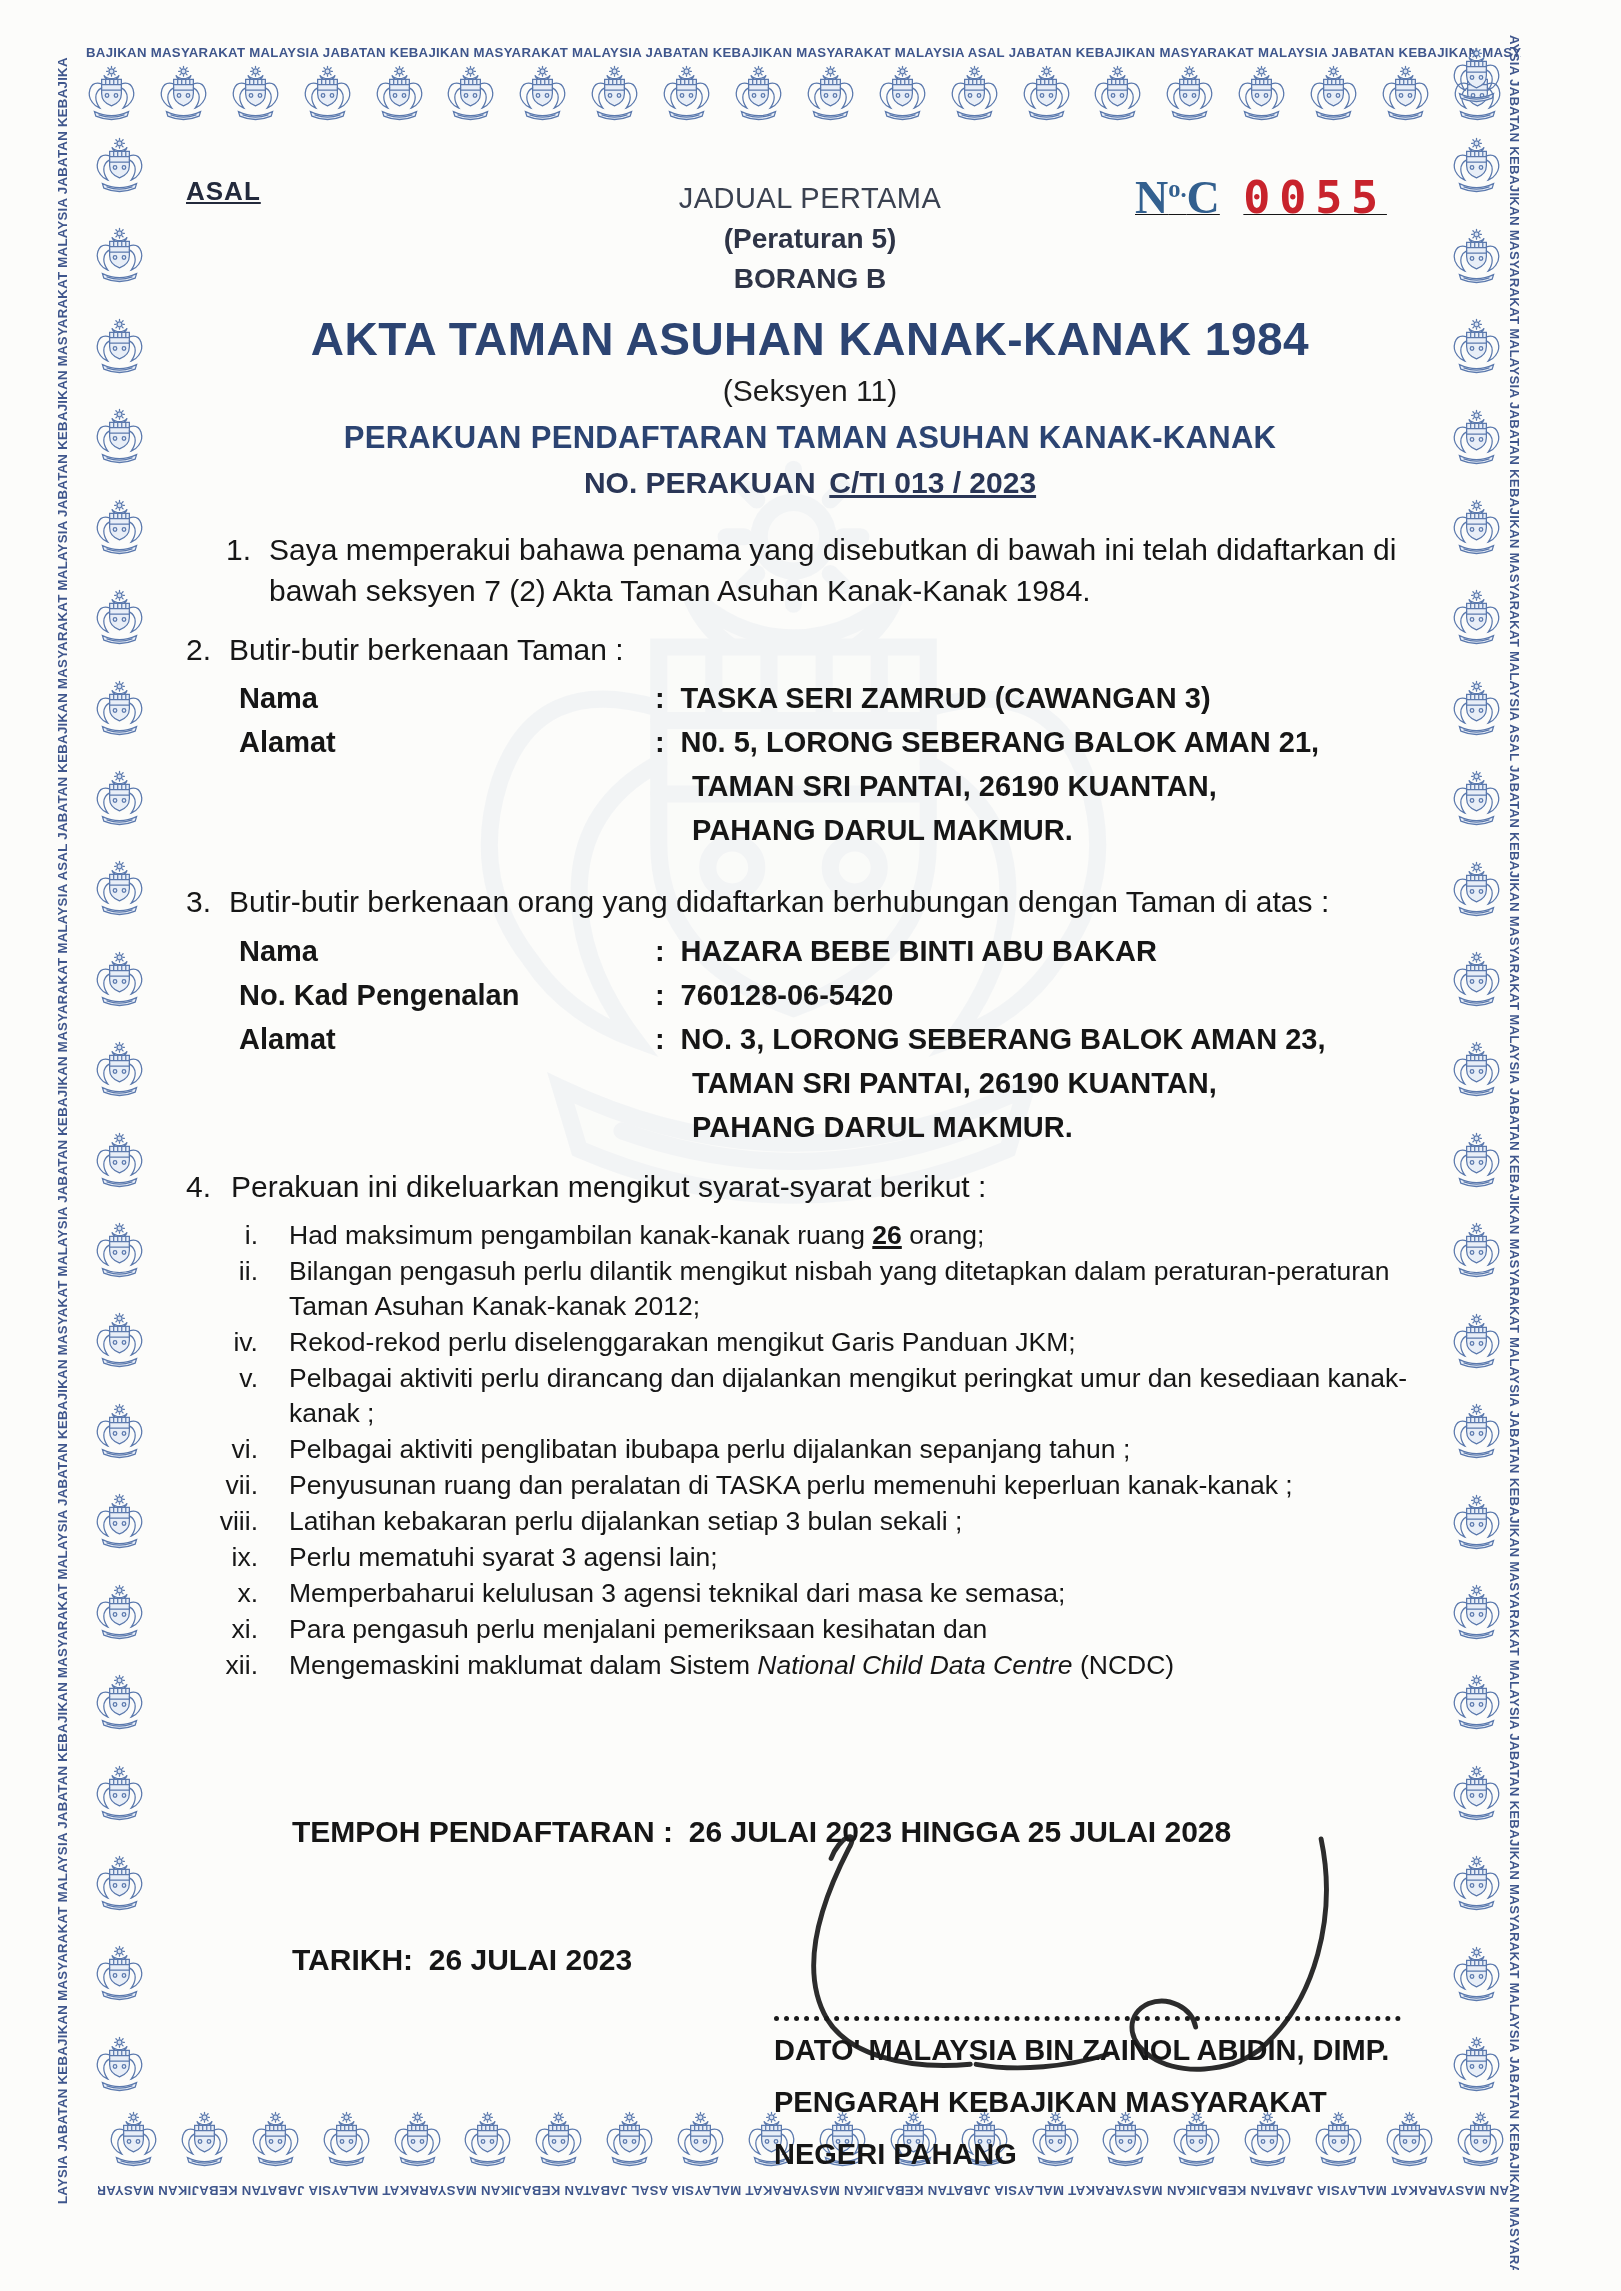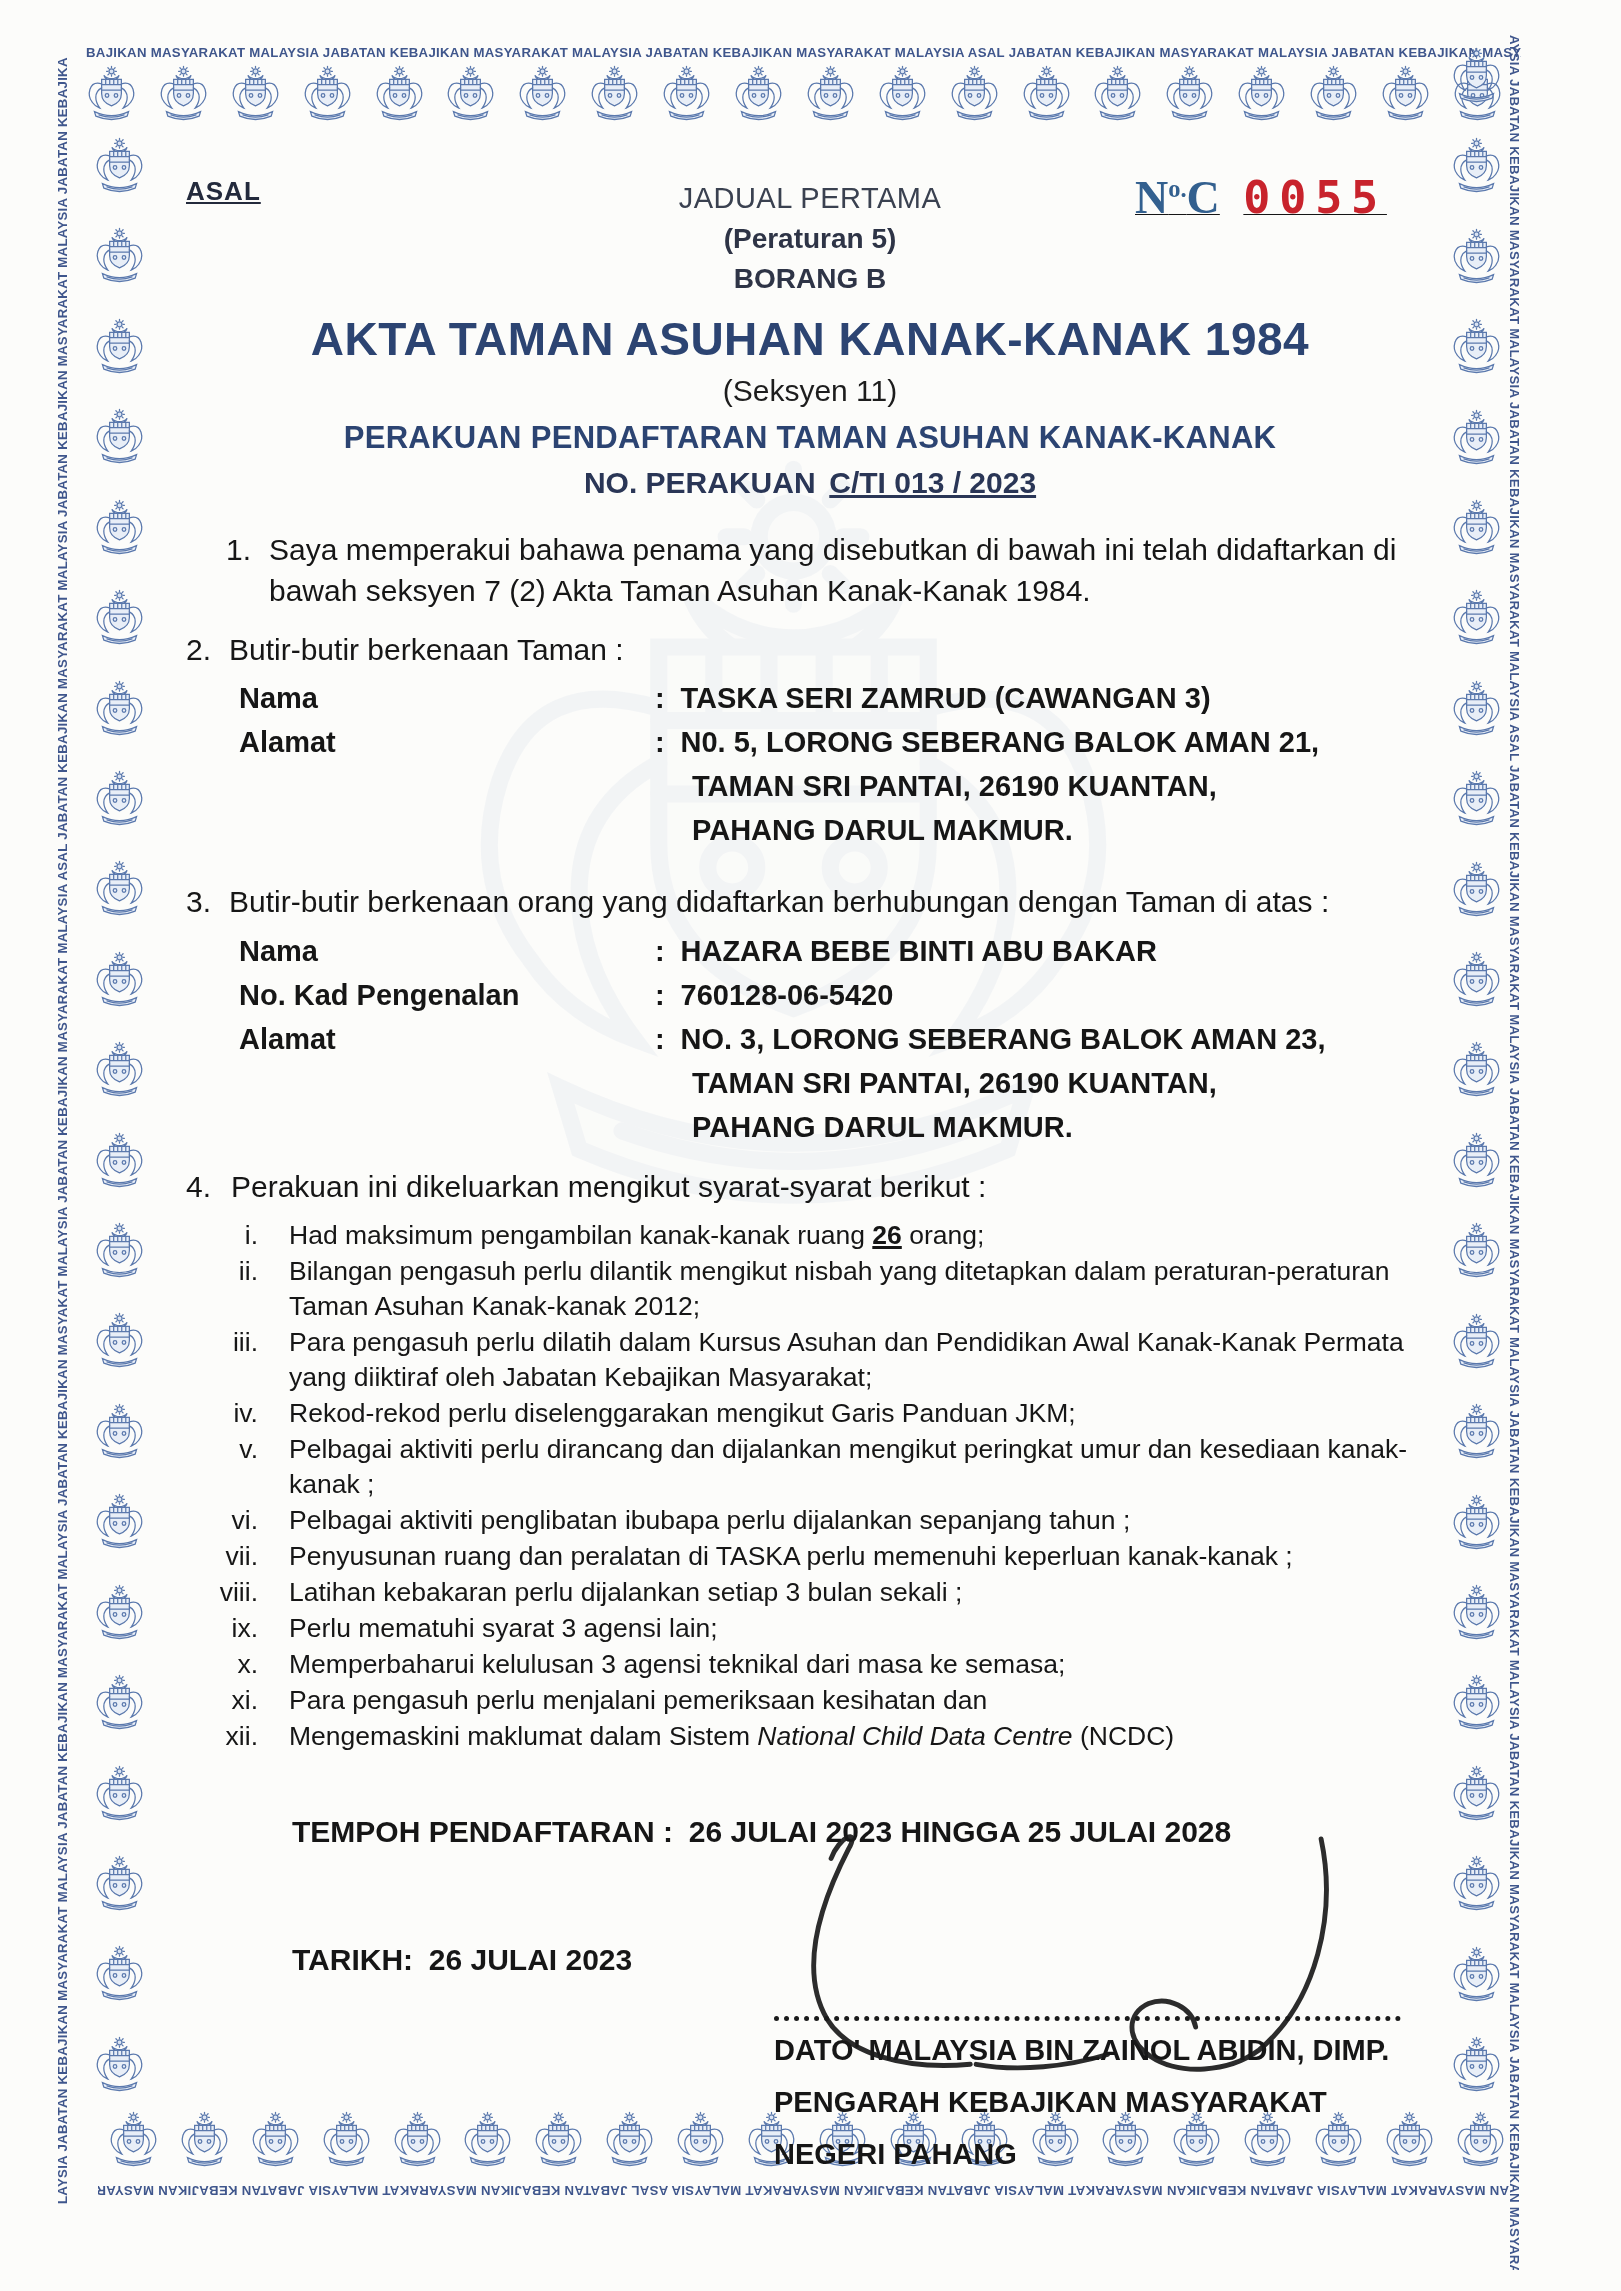--- a/index.html
+++ b/index.html
@@ -423,27 +423,20 @@
         </div>
       </div>
       <div class="cond">
         <div class="cnum2">ii.</div>
         <div class="ctext">
           <div class="cline"><span>Bilangan pengasuh perlu dilantik mengikut  nisbah yang ditetapkan dalam peraturan-peraturan</span></div>
           <div class="cline"><span>Taman Asuhan Kanak-kanak 2012;</span></div>
         </div>
       </div>
       <div class="cond">
-        <div class="cnum2">iii.</div>
-        <div class="ctext">
-          <div class="cline"><span>Para pengasuh perlu dilatih dalam Kursus Asuhan dan Pendidikan Awal Kanak-Kanak Permata</span></div>
-          <div class="cline"><span>yang diiktiraf oleh Jabatan Kebajikan Masyarakat;</span></div>
-        </div>
-      </div>
-      <div class="cond">
         <div class="cnum2">iv.</div>
         <div class="ctext">
           <div class="cline"><span>Rekod-rekod perlu diselenggarakan mengikut Garis Panduan JKM;</span></div>
         </div>
       </div>
       <div class="cond">
         <div class="cnum2">v.</div>
         <div class="ctext">
           <div class="cline"><span>Pelbagai aktiviti perlu dirancang dan dijalankan mengikut peringkat umur dan kesediaan kanak-</span></div>
           <div class="cline"><span>kanak ;</span></div>

